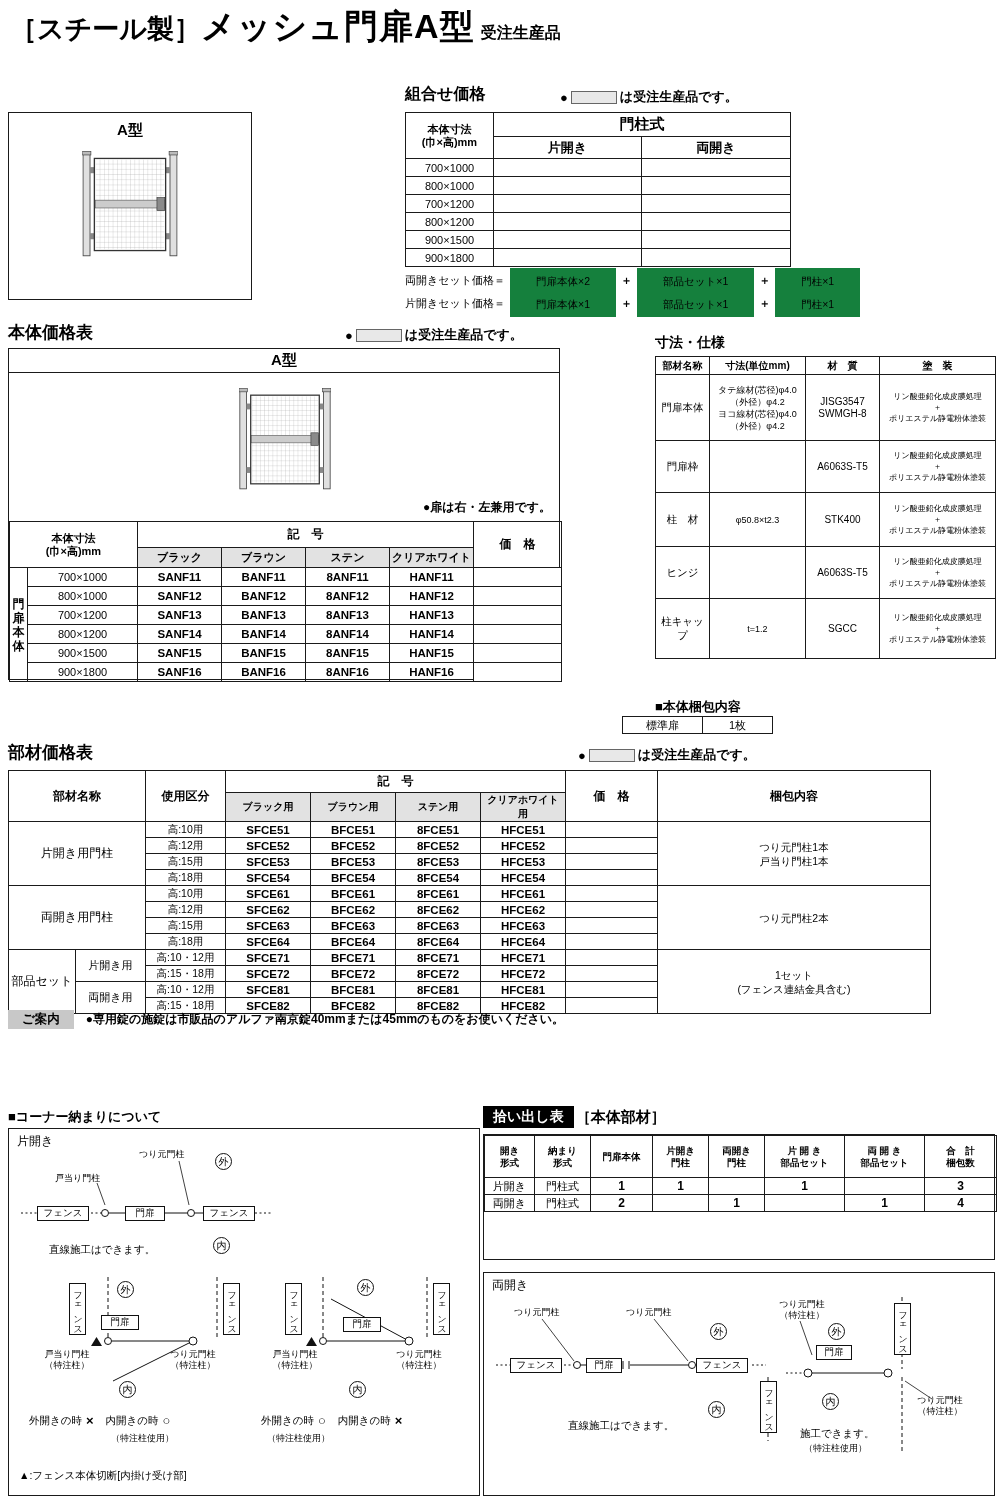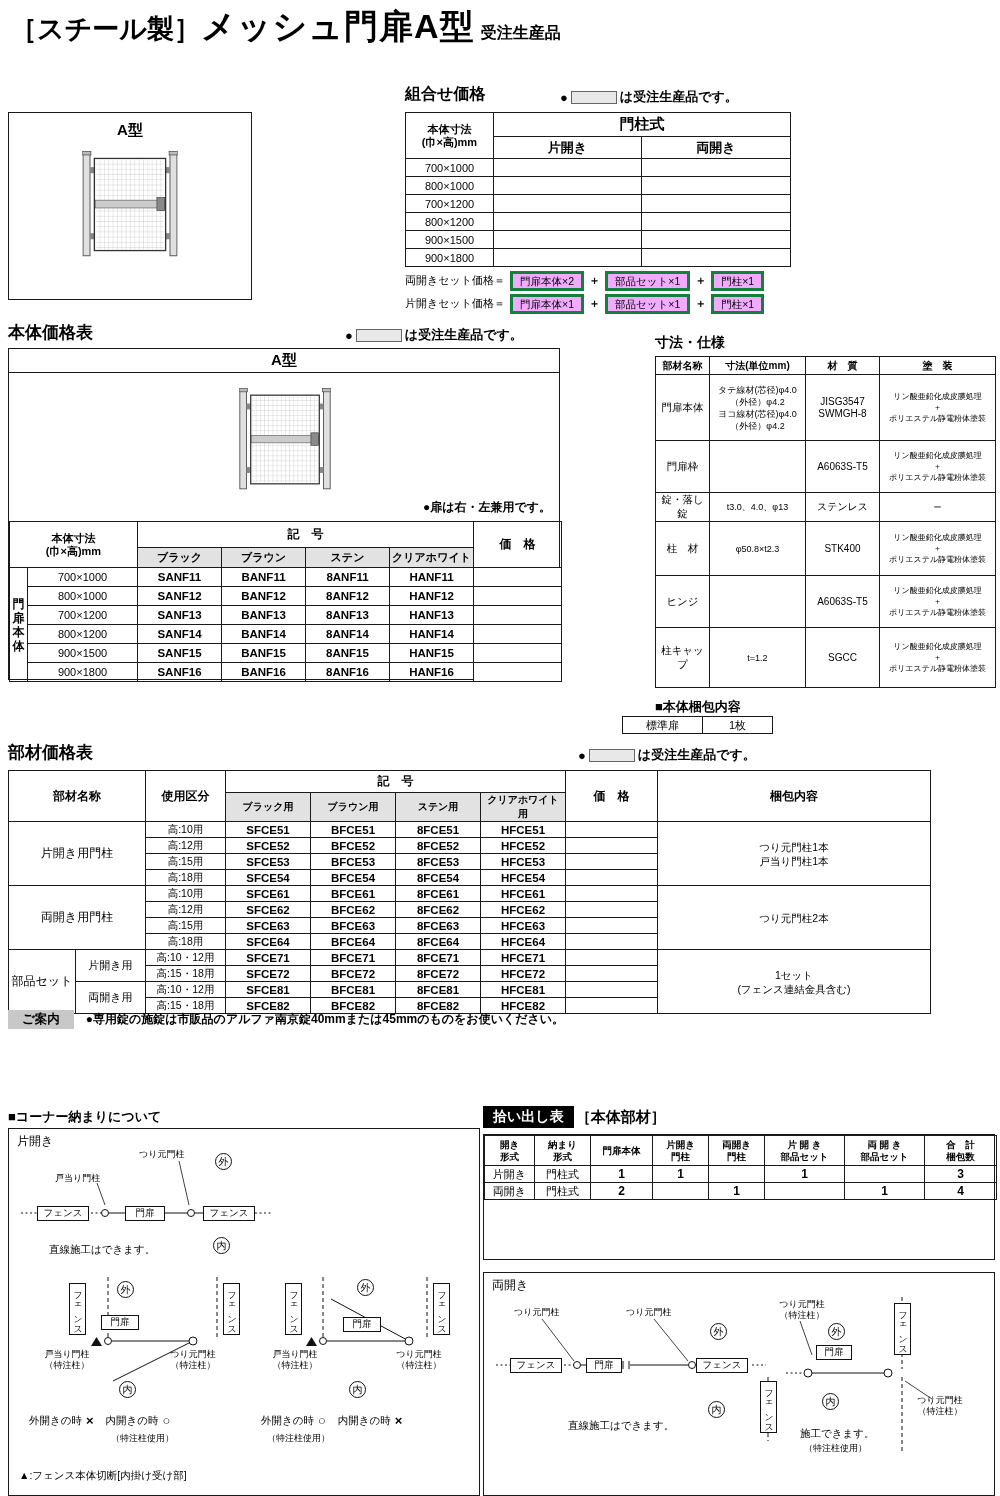--- a/index.html
+++ b/index.html
@@ -8,21 +8,21 @@
 .abs{position:absolute}
 .b{font-weight:bold}
 .pre{white-space:pre-line}
 table.t{border-collapse:collapse;table-layout:fixed;width:100%}
 table.t th,table.t td{border:1px solid #1a1a1a;text-align:center;padding:0 2px;overflow:hidden}
 table.t th{font-weight:bold}
 .gray{background:#e2e2e2}
 .legend{display:flex;align-items:center;gap:3px;font-weight:bold;font-size:13px}
 .lbox{width:46px;height:13px;background:#e8e8e8;border:1px solid #666;display:inline-block}
 .formula{display:flex;align-items:center;gap:5px;font-size:11px;height:17px}
-.fbox{border:3px solid #15803d;background:#f0abfc;padding:1px 7px;font-size:10.5px;line-height:12px;white-space:nowrap}
+.fbox{border:6px solid #15803d;background:#15803d;padding:1px 20px;font-size:10.5px;line-height:12px;white-space:nowrap}
 .plus{font-weight:bold;font-size:11px}
 .code{font-weight:bold;font-size:11.5px}
 .sz{font-size:11px}
 .empty{background:#fff}
 .vlabel{font-size:12px;font-weight:bold;line-height:14px;padding:0}
 
 .specs-table th{font-size:10px}
 .sname{font-size:10.5px}
 .sdims{font-size:9px;line-height:12px}
 .smat{font-size:10px;line-height:12px}
@@ -52,21 +52,21 @@
 .guide-text{font-weight:bold;font-size:12px;margin-left:12px}
 .combo-table thead tr:nth-child(1){height:24px}
 .combo-table thead tr:nth-child(2){height:22px}
 .combo-table tbody tr{height:18px}
 .body-table thead tr:nth-child(1){height:26px}
 .body-table thead tr:nth-child(2){height:20px}
 .body-table tbody tr{height:19px}
 .parts-table thead tr:nth-child(1){height:22px}
 .parts-table thead tr:nth-child(2){height:18px}
 .parts-table tbody tr{height:16px}
-.pickup-table thead tr{height:30px}
+.pickup-table thead tr{height:42px}
 .pickup-table tbody tr{height:17px}
 .packing-table tr{height:17px}
 .packing-table td{font-size:11px}
 </style>
 </head>
 <body>
 
 <svg width="0" height="0" style="position:absolute">
   <defs>
     <pattern id="meshpat" width="5" height="6" patternUnits="userSpaceOnUse">
@@ -302,26 +302,20 @@
 ポリエステル静電粉体塗装</td>
           </tr>
           <tr style="height: 52px;">
             <td class="sname">門扉枠</td>
             <td class="sdims pre"></td>
             <td class="smat pre">A6063S-T5</td>
             <td class="scoat pre">リン酸亜鉛化成皮膜処理
 ＋
 ポリエステル静電粉体塗装</td>
           </tr>
-          <tr style="height: 28px;">
-            <td class="sname">錠・落し錠</td>
-            <td class="sdims pre">t3.0、4.0、φ13</td>
-            <td class="smat pre">ステンレス</td>
-            <td class="scoat pre">ー</td>
-          </tr>
           <tr style="height: 54px;">
             <td class="sname">柱　材</td>
             <td class="sdims pre">φ50.8×t2.3</td>
             <td class="smat pre">STK400</td>
             <td class="scoat pre">リン酸亜鉛化成皮膜処理
 ＋
 ポリエステル静電粉体塗装</td>
           </tr>
           <tr style="height: 52px;">
             <td class="sname">ヒンジ</td>

